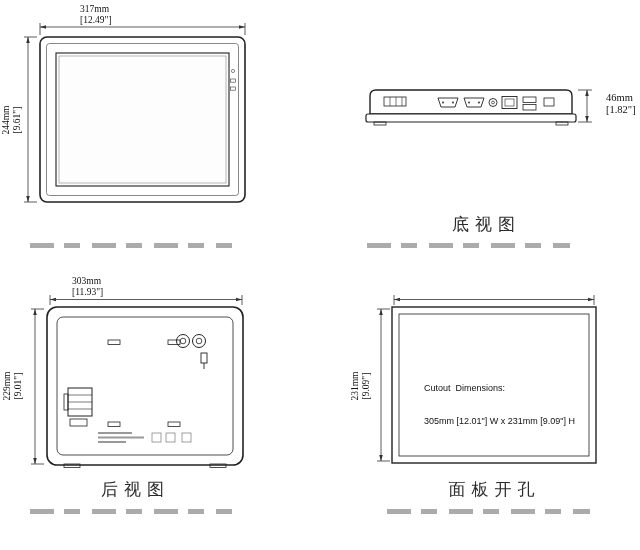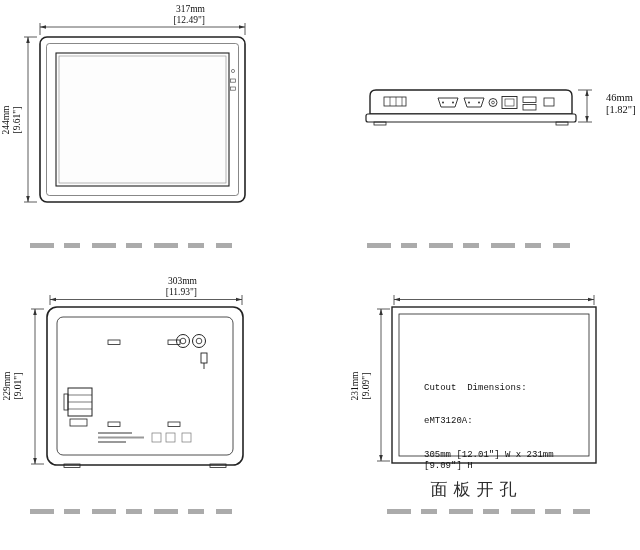--- a/index.html
+++ b/index.html
@@ -2,21 +2,21 @@
 <html><head>
 <meta charset="utf-8">
 <style>
   html,body{margin:0;padding:0;background:#fff;}
   #canvas{
     position:relative;width:640px;height:550px;background:#fff;overflow:hidden;
     font-family:"Liberation Serif","DejaVu Serif",serif;
   }
   svg{position:absolute;left:0;top:0;}
   .dim-text{
-    position:absolute;text-align:right;color:#111;
+    position:absolute;text-align:left;color:#111;
     font-size:9.5px;line-height:1.12;font-family:"Liberation Serif","DejaVu Serif",serif;
   }
   .dim-text-rot{
     position:absolute;width:76px;height:24px;text-align:center;color:#111;
     font-size:9.5px;line-height:1.12;transform:rotate(-90deg);
     font-family:"Liberation Serif","DejaVu Serif",serif;
   }
   .dim-text-side{
     position:absolute;text-align:left;color:#111;
     font-size:10.5px;line-height:1.15;font-family:"Liberation Serif","DejaVu Serif",serif;margin-left:13px;
@@ -24,21 +24,21 @@
   .view-label{
     position:absolute;text-align:center;color:#2b2b2b;font-size:17px;
     letter-spacing:6px;font-family:"Liberation Serif","DejaVu Serif",serif;
   }
   .dashes{
     position:absolute;height:5px;
     background:repeating-linear-gradient(90deg,#ababab 0 24px,transparent 24px 34px,#ababab 34px 50px,transparent 50px 62px);
   }
   .cutout-note{
     position:absolute;color:#111;font-size:9px;line-height:1.25;text-align:left;
-    font-family:Liberation Mono, monospace;white-space:pre-wrap;
+    font-family:Liberation Sans, sans-serif;white-space:pre-wrap;
   }
 </style>
 </head>
 <body>
 
 <div id="canvas">
 
   <svg width="640" height="550" viewBox="0 0 640 550">
 
     <g fill="none" stroke="#222">
@@ -160,37 +160,38 @@
   <div class="dim-text-rot" style="left:-25px;top:108px;">
     <div>244mm</div>
     <div>[9.61"]</div>
   </div>
   <div class="dashes" style="left:30px;top:243px;width:202px;"></div>
 
   <div class="dim-text-side" style="left:593px;top:92px;width:46px;">
     <div>46mm</div>
     <div>[1.82"]</div>
   </div>
+  <div class="view-label" style="left:424px;top:213px;width:125px;">底视图</div>
   <div class="dashes" style="left:367px;top:243px;width:203px;"></div>
 
   <div class="dim-text" style="left:72px;top:276px;width:125px;">
     <div>303mm</div>
     <div>[11.93"]</div>
   </div>
   <div class="dim-text-rot" style="left:-24px;top:374px;">
     <div>229mm</div>
     <div>[9.01"]</div>
   </div>
+  <div class="view-label" style="left:73px;top:478px;width:125px;">后视图</div>
   <div class="dashes" style="left:30px;top:509px;width:202px;"></div>
 
   <div class="dim-text-rot" style="left:324px;top:374px;">
     <div>231mm</div>
     <div>[9.09"]</div>
   </div>
   <div class="cutout-note" style="left:424px;top:360px;width:166px;">
     <div>Cutout  Dimensions:</div>
-    <div>eMT3120A:</div>
     <div>305mm [12.01"] W x 231mm [9.09"] H</div>
   </div>
-  <div class="view-label" style="left:404px;top:478px;width:145px;font-family:Liberation Serif, serif;">面板开孔</div>
+  <div class="view-label" style="left:422px;top:478px;width:145px;font-family:Liberation Serif, serif;">面板开孔</div>
   <div class="dashes" style="left:387px;top:509px;width:203px;"></div>
 
 </div>
 
 </body></html>

